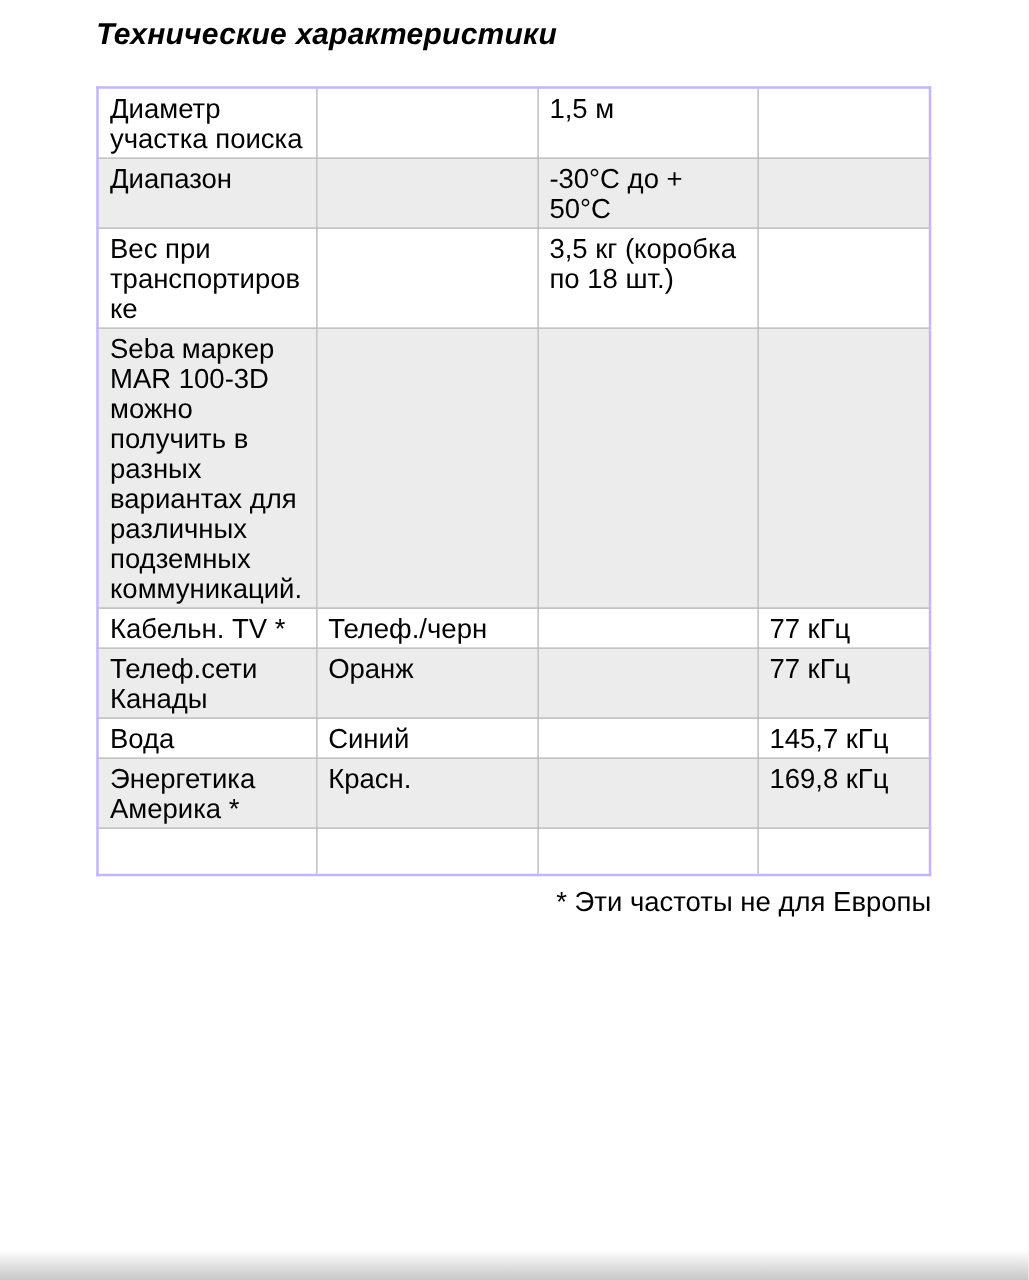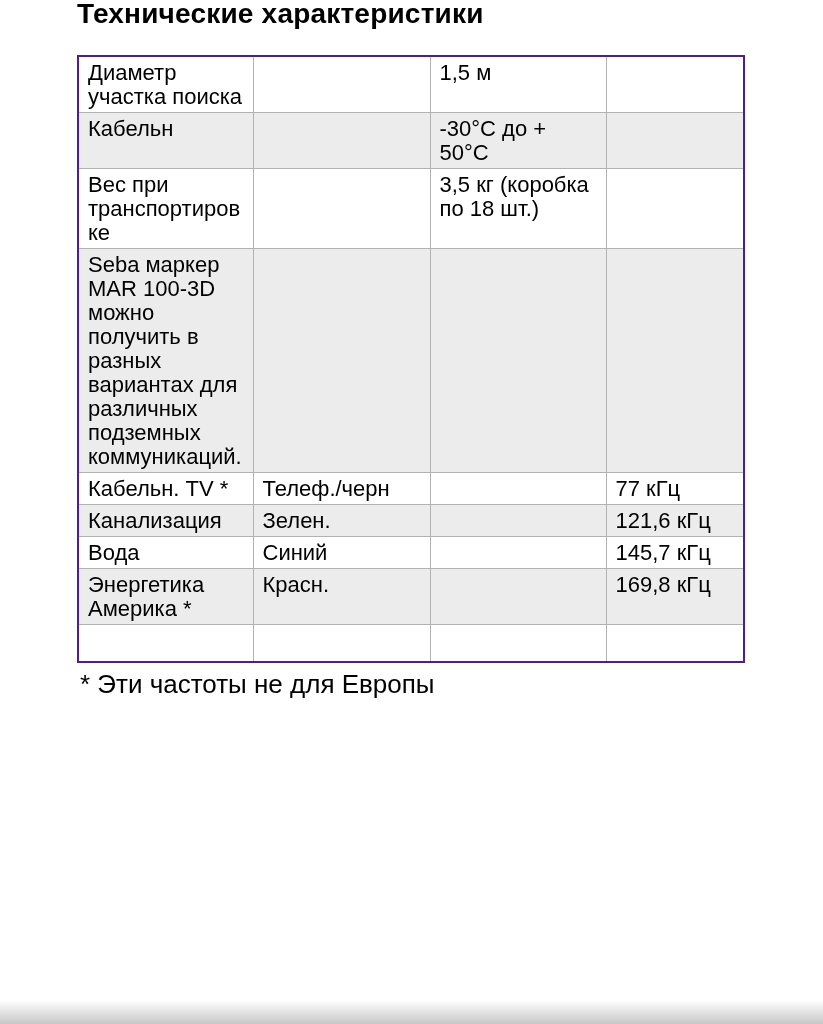--- a/index.html
+++ b/index.html
@@ -7,51 +7,53 @@
     width: 823px; height: 1024px;
     background: #ffffff;
     font-family: "Liberation Sans", sans-serif;
     color: #000;
     position: relative;
     overflow: hidden;
   }
   .page { padding-left: 77px; padding-right: 78px; }
   h1.title {
     margin: 0 0 28px 0;
-    padding-top: 0;
-    font-size: 28px;
+    padding-top: 14px;
+    font-size: 24px;
     line-height: 27px;
     font-weight: bold;
     letter-spacing: 0.2px;
+    font-style: italic;
   }
   table.specs {
     border-collapse: collapse;
     table-layout: fixed;
     width: 666px;
-    border: 2px solid #4c1d95;
+    border: 2px solid #c4b5fd;
   }
   table.specs td {
     border: 1px solid #b2b2b2;
     vertical-align: top;
     padding: 4px 8px 3px 9px;
     font-size: 22px;
     line-height: 24px;
     white-space: pre-line;
     overflow: hidden;
     background: #ffffff;
   }
   table.specs tbody tr:nth-child(even) td {
     background: var(--stripe, #ececec);
   }
   tr.empty-row td { height: 29px; }
   p.footnote {
     margin: 8px 0 0 0;
     padding-left: 3px;
-    font-size: 26px;
+    font-size: 22px;
     line-height: 26px;
+    text-align: right;
   }
   .bottom-fade {
     position: absolute;
     left: 0; right: 0; bottom: 0;
     height: 24px;
     background: linear-gradient(to bottom, rgba(255,255,255,0), #c7c7c7);
     pointer-events: none;
   }
 </style>
 </head>
@@ -70,21 +72,21 @@
     </colgroup>
     <tbody>
       <tr>
         <td>Диаметр
 участка поиска</td>
         <td></td>
         <td>1,5 м</td>
         <td></td>
       </tr>
       <tr>
-        <td>Кабельн</td>
+        <td>Диапазон</td>
         <td></td>
         <td>-30°C до +
 50°C</td>
         <td></td>
       </tr>
       <tr>
         <td>Вес при
 транспортиров
 ке</td>
         <td></td>
@@ -106,24 +108,25 @@
         <td></td>
         <td></td>
       </tr>
       <tr>
         <td>Кабельн. TV *</td>
         <td>Телеф./черн</td>
         <td></td>
         <td>77 кГц</td>
       </tr>
       <tr>
-        <td>Канализация</td>
-        <td>Зелен.</td>
+        <td>Телеф.сети
+Канады</td>
+        <td>Оранж</td>
         <td></td>
-        <td>121,6 кГц</td>
+        <td>77 кГц</td>
       </tr>
       <tr>
         <td>Вода</td>
         <td>Синий</td>
         <td></td>
         <td>145,7 кГц</td>
       </tr>
       <tr>
         <td>Энергетика
 Америка *</td>

